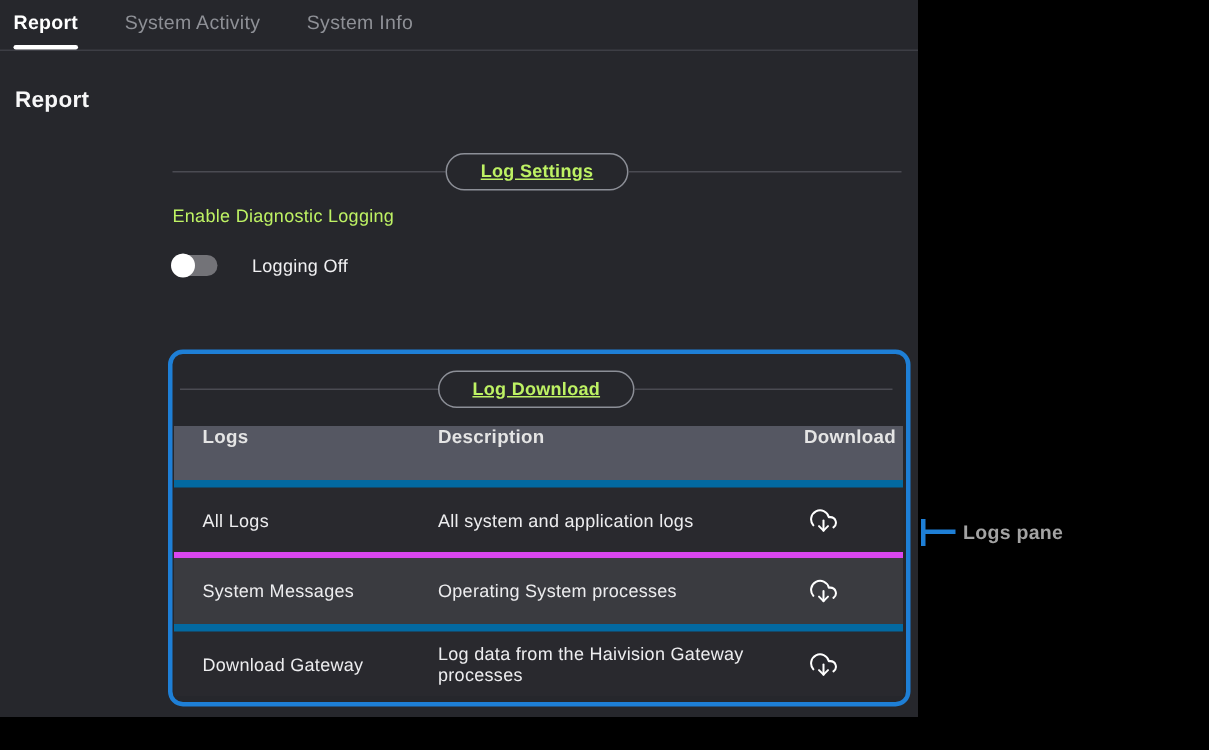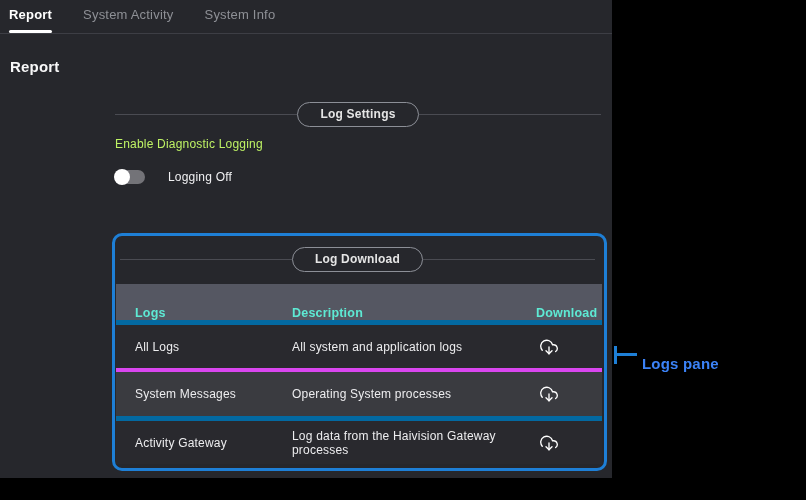--- a/index.html
+++ b/index.html
@@ -32,23 +32,23 @@
     position:absolute; left:10px; top:58px;
     font-size:15px; font-weight:bold; color:#f7f7f8; letter-spacing:0.2px;
   }
   
   .section-header {
     position:absolute; display:flex; align-items:center; height:26px;
   }
   .section-header .rule { flex:1; height:1px; background:#4a4b52; }
   .pill {
     background:transparent; border:1.5px solid #8c8f97; border-radius:13px;
-    color:#e5e5e5; font-size:12px; font-weight:600; letter-spacing:0.2px;
+    color:#bef264; font-size:12px; font-weight:600; letter-spacing:0.2px;
     height:25px; line-height:21px; padding:0 22px; cursor:pointer;
-    font-family:"Liberation Sans", sans-serif; white-space:nowrap;
+    font-family:"Liberation Sans", sans-serif; white-space:nowrap;text-decoration:underline;
   }
   .sh-settings { left:115px; top:101px; width:486px; }
   .sh-download { left:120px; top:246px; width:475px; }
   
   .enable-label {
     position:absolute; left:115px; top:137px;
     font-size:12px; color:#bef264; letter-spacing:0.2px;
   }
   .toggle-row {
     position:absolute; left:115px; top:170px;
@@ -59,22 +59,22 @@
     background:#737378; cursor:pointer;
   }
   .toggle .knob {
     position:absolute; left:-1px; top:-1px; width:16px; height:16px;
     border-radius:50%; background:#ffffff;
   }
   .toggle-label { font-size:12px; color:#f0f0f2; letter-spacing:0.2px; }
   
   .log-table { position:absolute; left:116px; top:284px; width:486px; }
   .thead {
-    height:36px; background:#555762; display:flex; align-items:flex-end;
-    font-size:12.5px; font-weight:bold; color:#5eead4; letter-spacing:0.2px;
+    height:36px; background:#555762; display:flex; align-items:flex-start;
+    font-size:12.5px; font-weight:bold; color:#e5e5e5; letter-spacing:0.2px;
   }
   .trow {
     height:48px; display:flex; align-items:center;
     font-size:12px; color:#ededef; letter-spacing:0.2px;
   }
   .trow.dark { background:#29292e; border-top:5px solid #0369a1; }
   .trow.light { background:#3a3b40; border-top:4px solid #d946ef; }
   .col-logs { width:176px; padding-left:19px; }
   .col-desc { flex:1; }
   .col-dl   { width:66px; }
@@ -91,21 +91,21 @@
   .conn-tick {
     position:absolute; left:614px; top:346px; width:3px; height:18px;
     background:#1e7fd6;
   }
   .conn-line {
     position:absolute; left:614px; top:353px; width:23px; height:3px;
     background:#1e7fd6;
   }
   .annotation-label {
     position:absolute; left:642px; top:347px;
-    font-size:15px; font-weight:bold; color:#3b82f6; letter-spacing:0.2px;margin-top:8px;
+    font-size:13px; font-weight:bold; color:#a3a3a3; letter-spacing:0.2px;
   }
 </style>
 </head>
 <body>
 
 <div class="canvas">
   <div class="app">
 
     <div class="tabbar">
       <div class="tab active">Report</div>
@@ -165,21 +165,21 @@
             <svg width="18" height="18" viewBox="0 0 24 24" fill="none" stroke="currentColor" stroke-width="1.8" stroke-linecap="round" stroke-linejoin="round">
               <polyline points="8 17 12 21 16 17"></polyline>
               <line x1="12" y1="12" x2="12" y2="21"></line>
               <path d="M20.88 18.09A5 5 0 0 0 18 9h-1.26A8 8 0 1 0 3 16.29"></path>
             </svg>
           </button>
         </div>
       </div>
 
       <div class="trow dark">
-        <div class="col-logs">Activity Gateway</div>
+        <div class="col-logs">Download Gateway</div>
         <div class="col-desc">Log data from the Haivision Gateway processes</div>
         <div class="col-dl">
           <button class="dl-btn">
             <svg width="18" height="18" viewBox="0 0 24 24" fill="none" stroke="currentColor" stroke-width="1.8" stroke-linecap="round" stroke-linejoin="round">
               <polyline points="8 17 12 21 16 17"></polyline>
               <line x1="12" y1="12" x2="12" y2="21"></line>
               <path d="M20.88 18.09A5 5 0 0 0 18 9h-1.26A8 8 0 1 0 3 16.29"></path>
             </svg>
           </button>
         </div>

